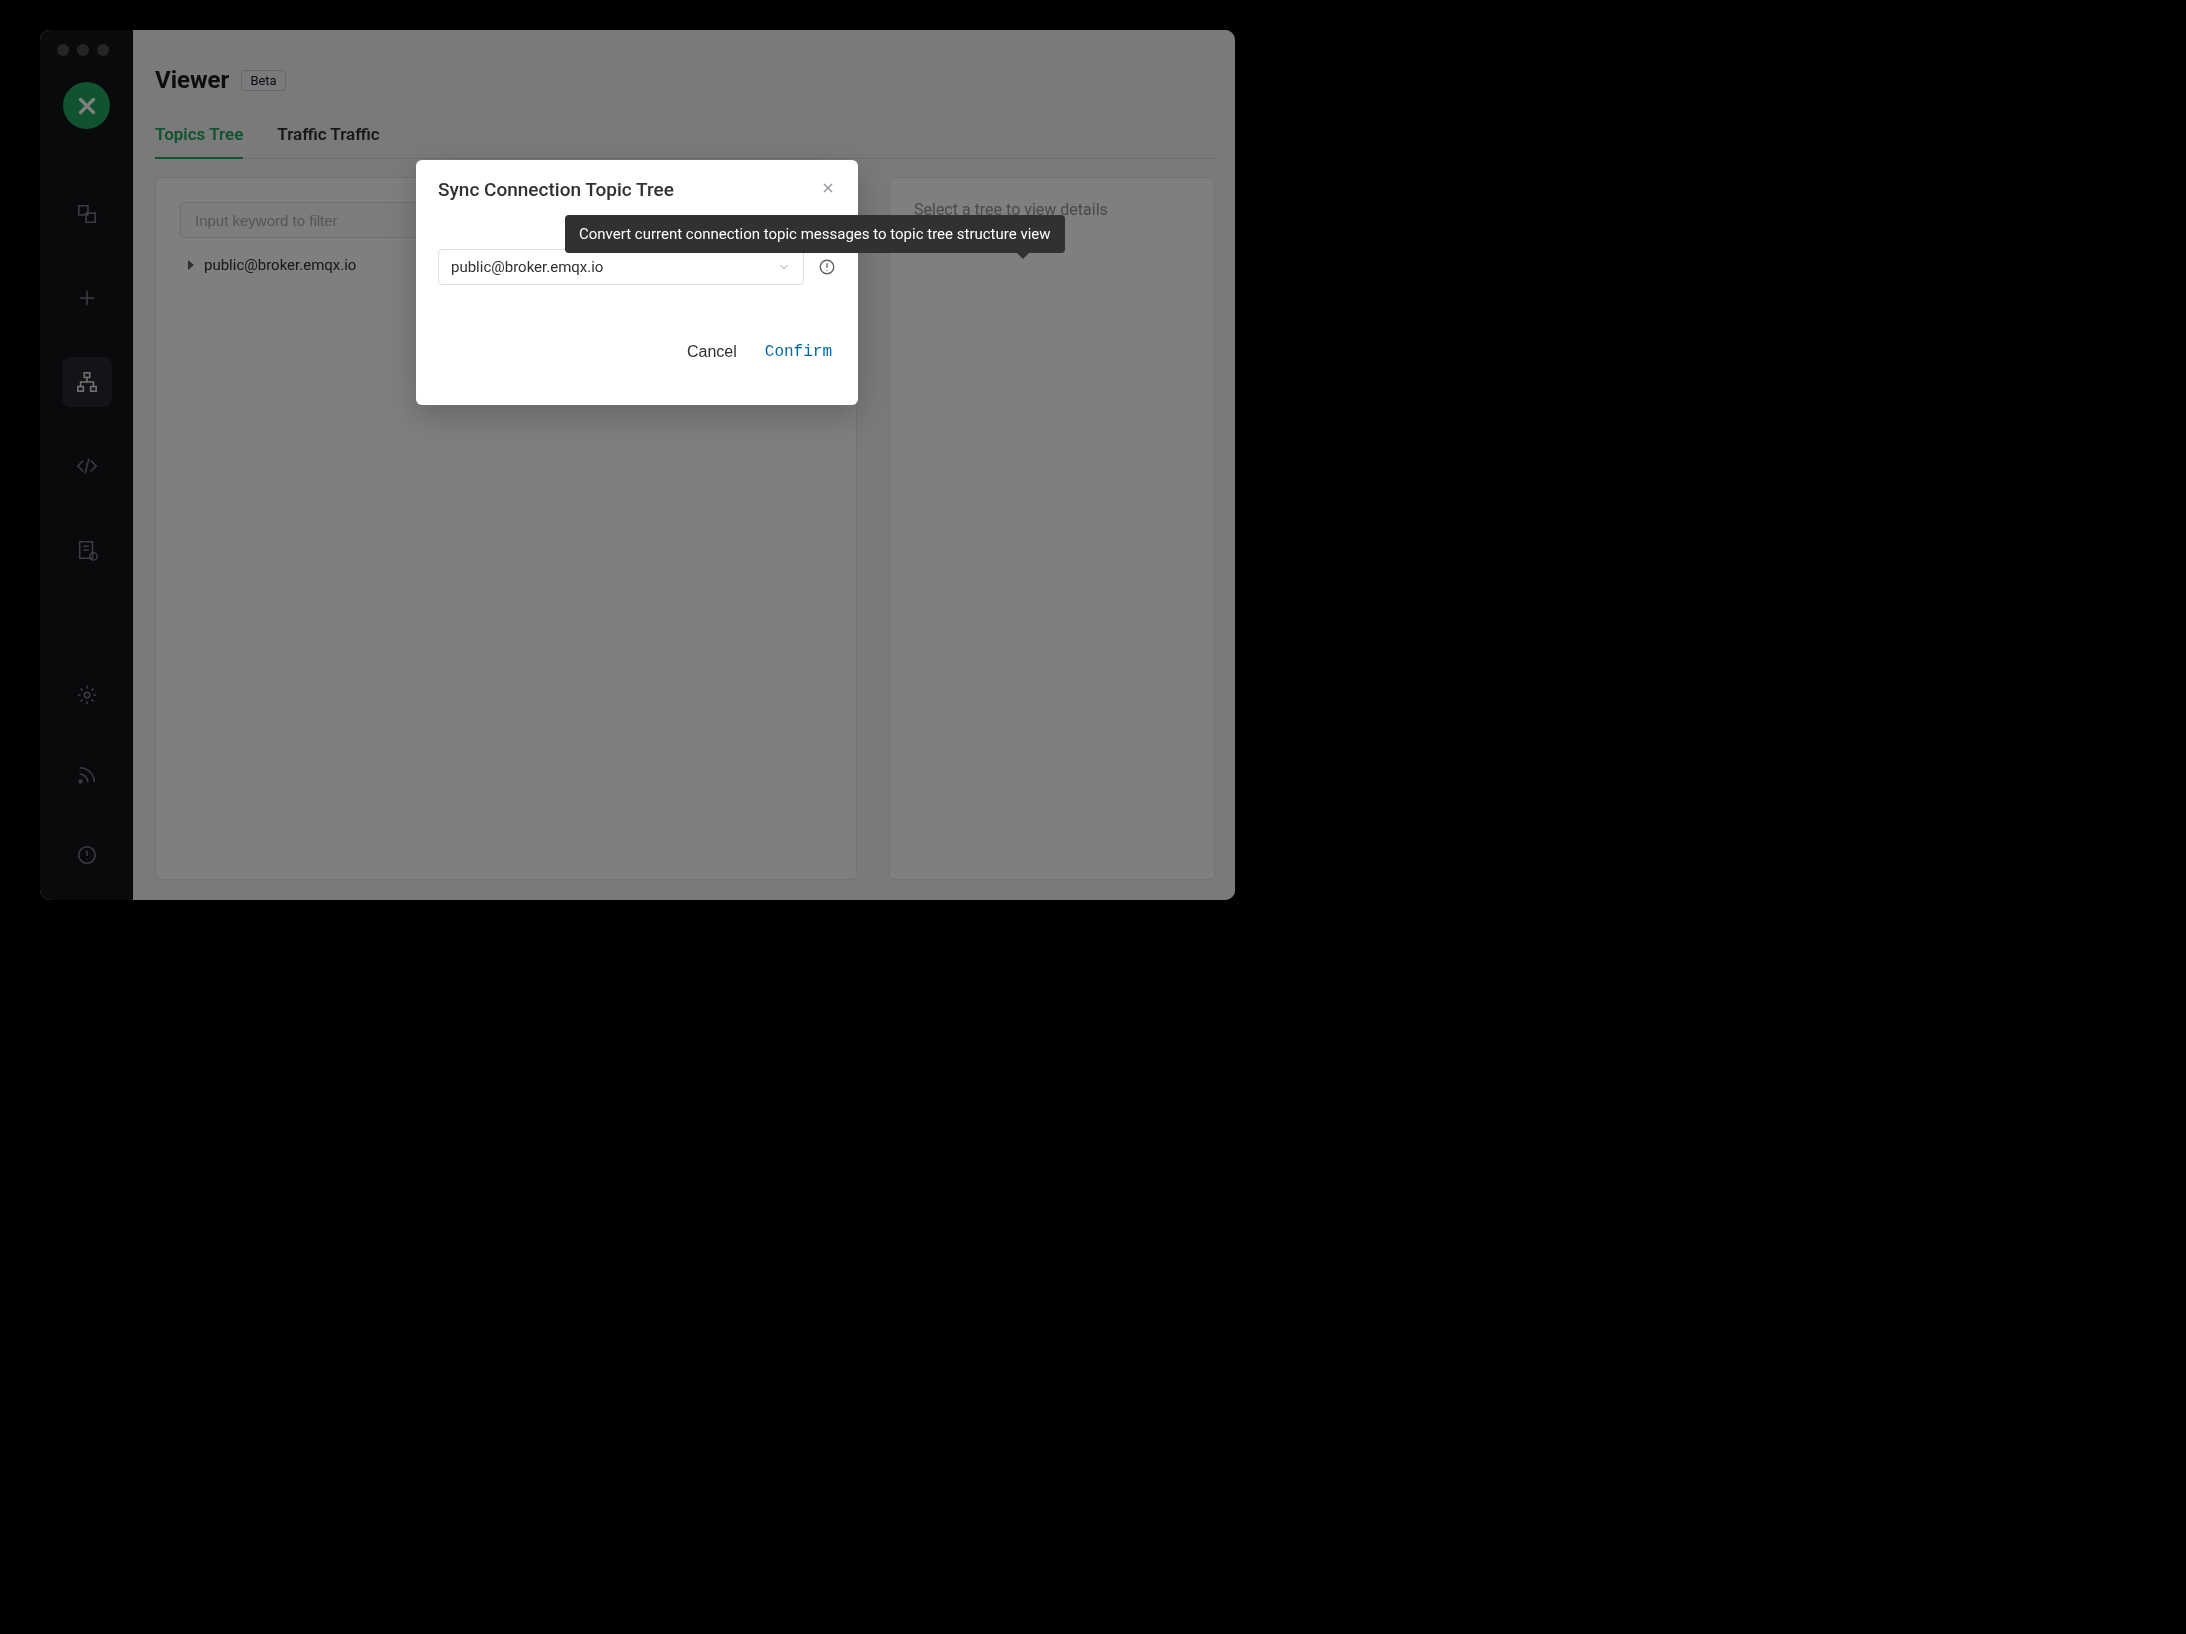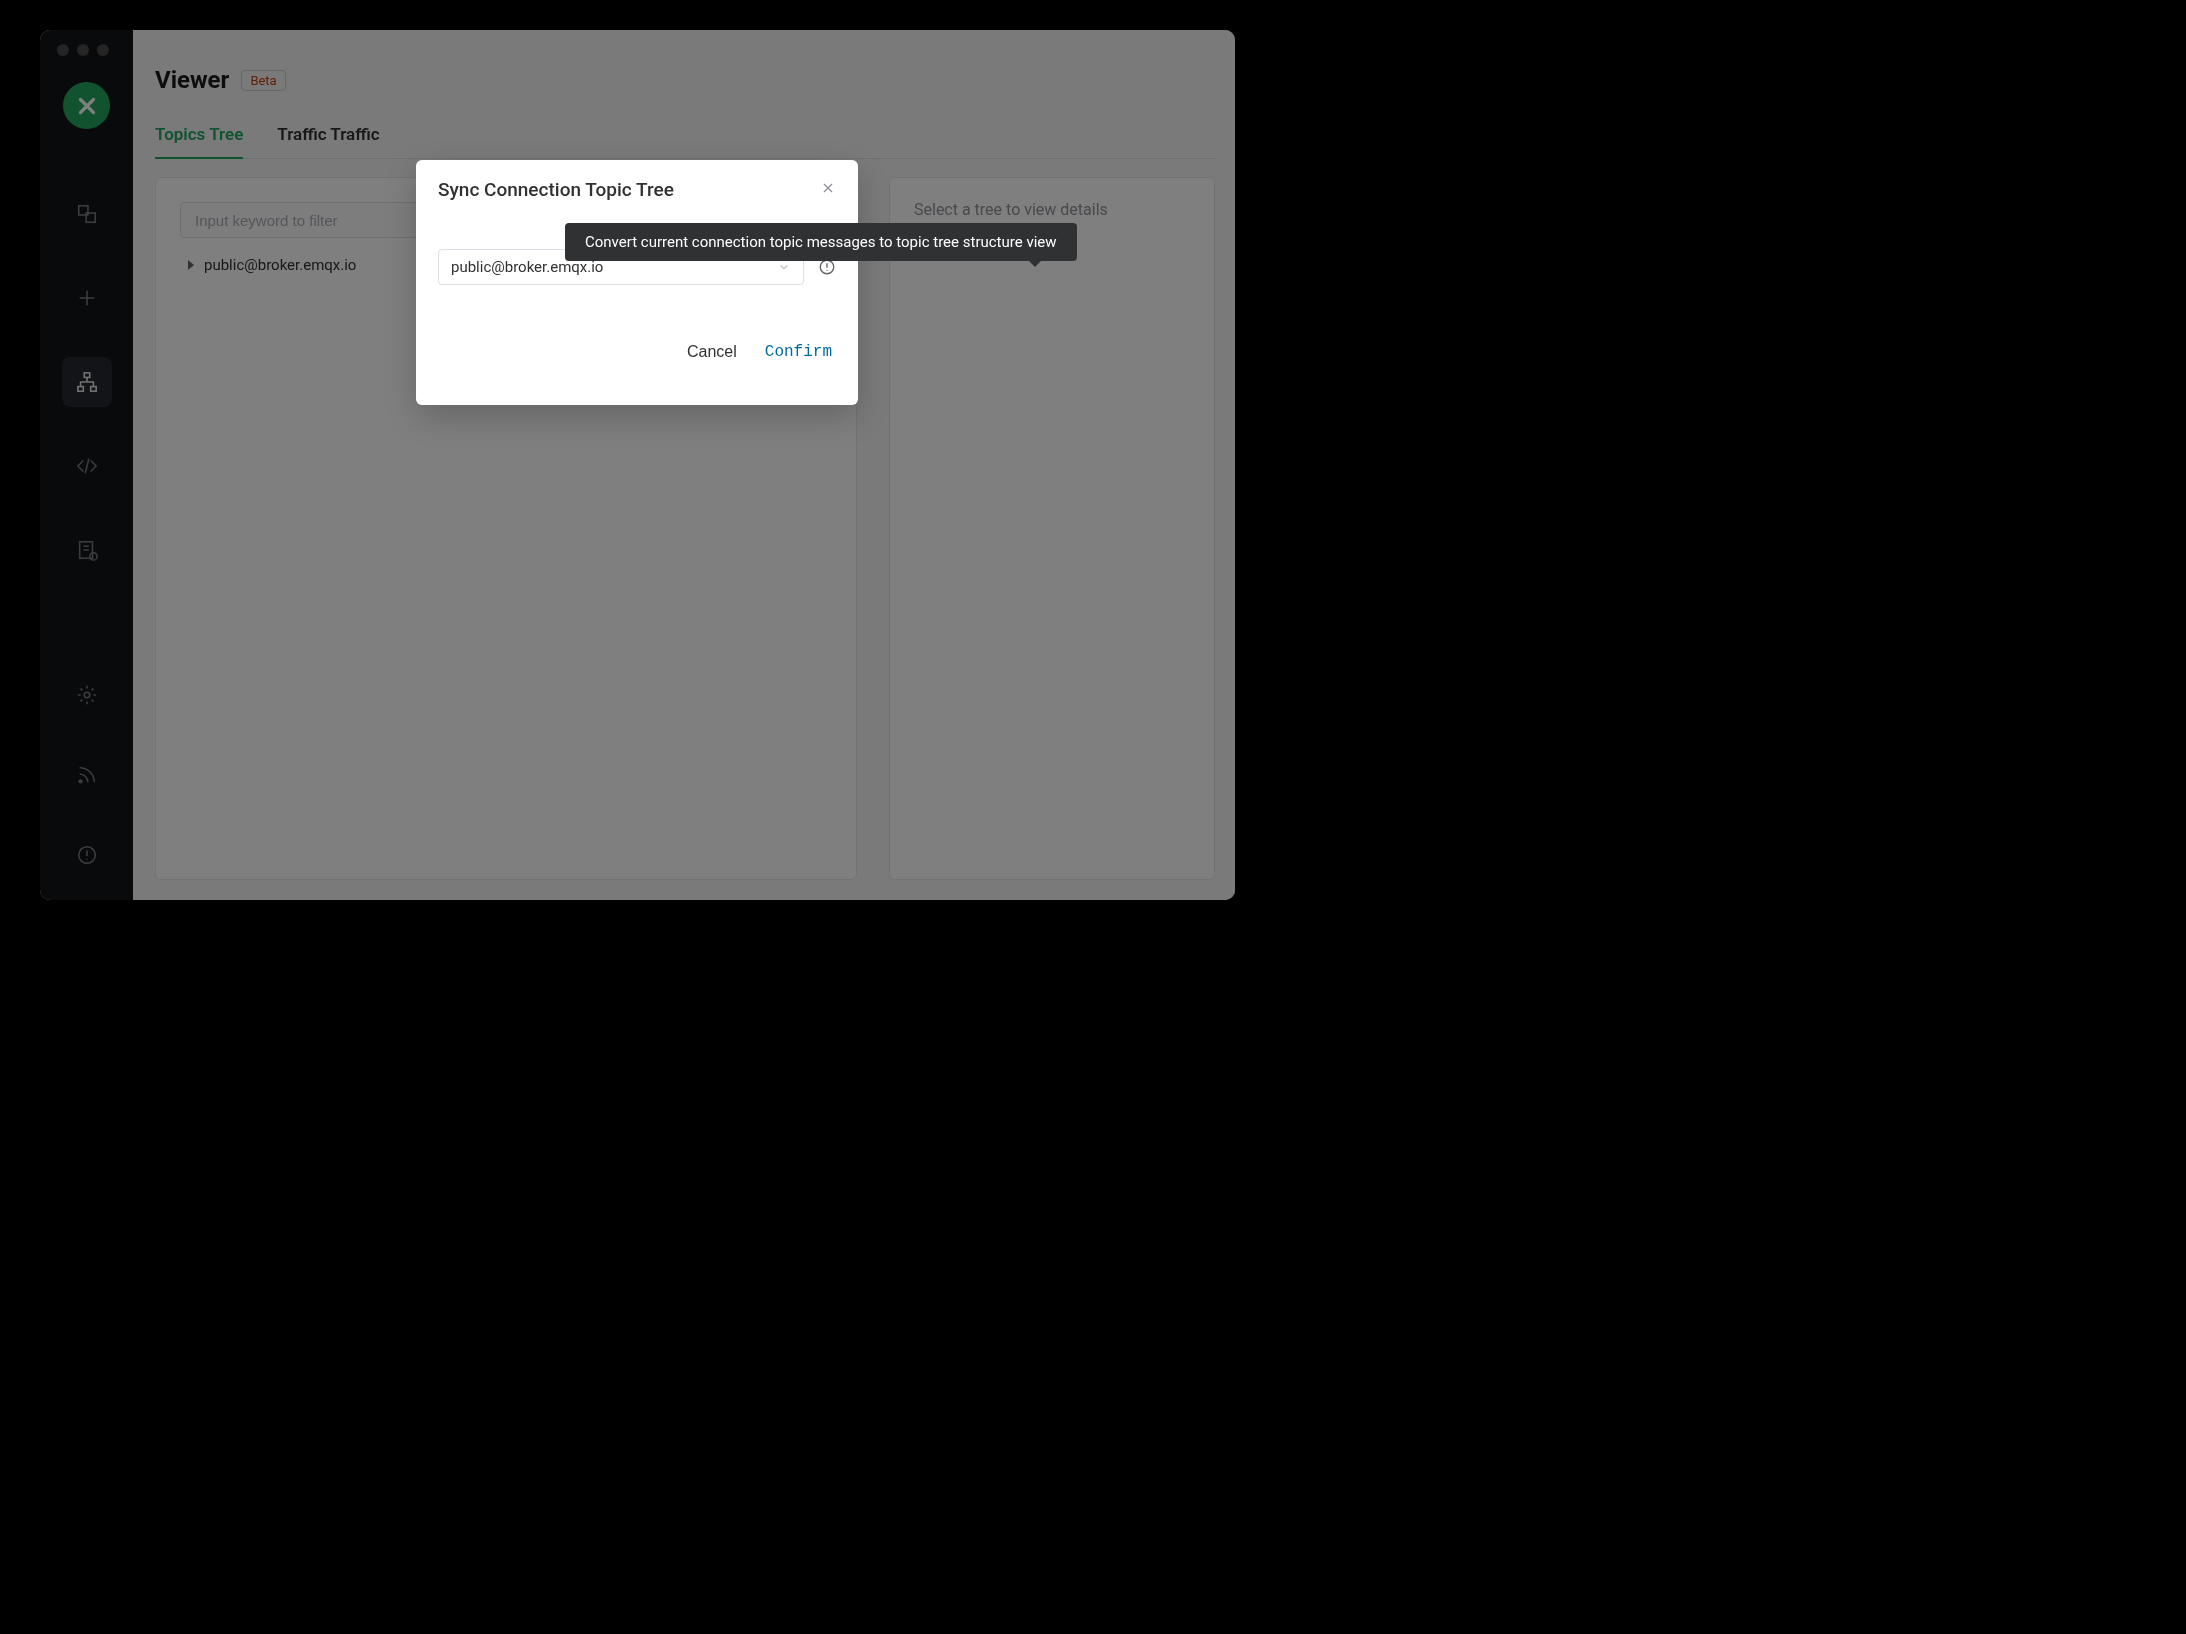--- a/index.html
+++ b/index.html
@@ -98,21 +98,21 @@
       gap: 12px;
       margin-bottom: 30px;
     }
     .page-title {
       font-size: 24px;
       font-weight: 700;
       color: #1a1a1a;
     }
     .beta-badge {
       font-size: 13px;
-      color: #c2410c;
+      color: #0f172a;
       padding: 2px 8px;
       border: 1px solid #ccc;
       border-radius: 4px;
     }
     .tabs {
       display: flex;
       gap: 34px;
       border-bottom: 1px solid #dcdfe6;
       margin-bottom: 18px;
     }
@@ -246,25 +246,25 @@
       font-size: 16px;
       cursor: pointer;
       background: none;
       border: none;
     }
     .btn-cancel { color: #303133; }
     .btn-confirm { color: #0369a1; font-weight: 500; font-family: Liberation Mono, monospace; }
     .tooltip {
       position: absolute;
       left: 565px;
-      top: 223px;
+      top: 215px;
       background: #303133;
       color: #fff;
       font-size: 15px;
-      padding: 10px 20px;
+      padding: 10px 14px;
       border-radius: 4px;
       z-index: 120;
       white-space: nowrap;
     }
     .tooltip-arrow {
       position: absolute;
       bottom: -6px;
       right: 35px;
       width: 0; height: 0;
       border-left: 7px solid transparent;

